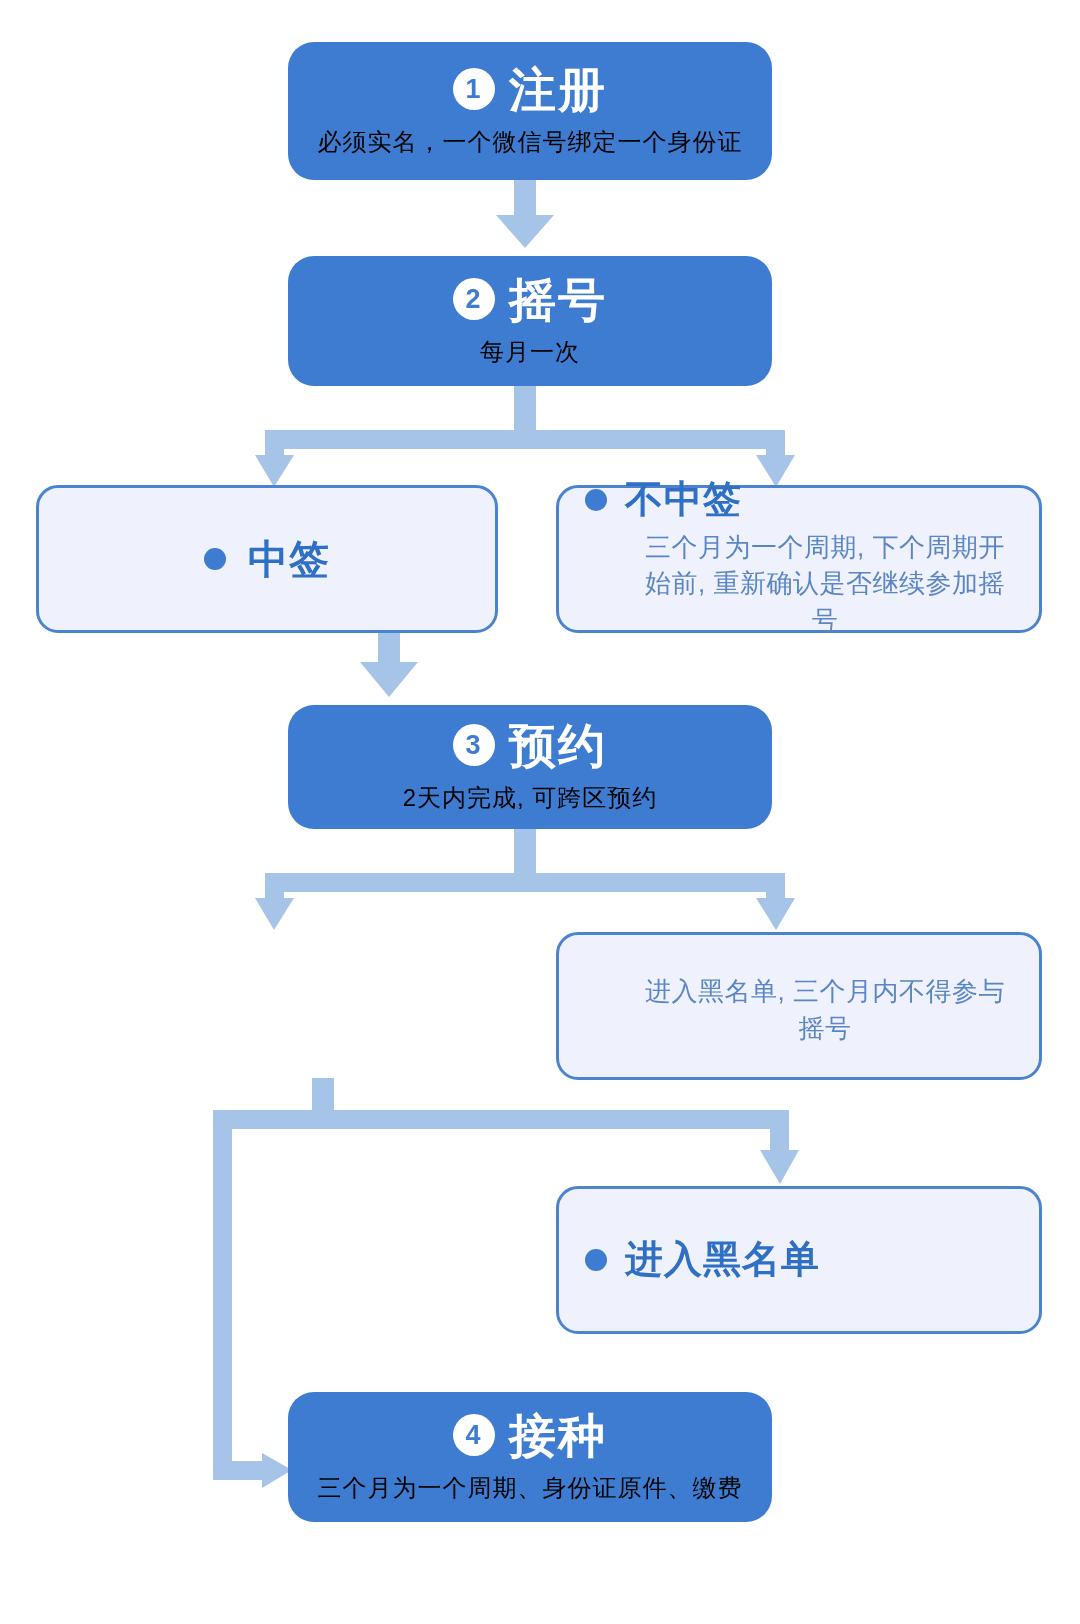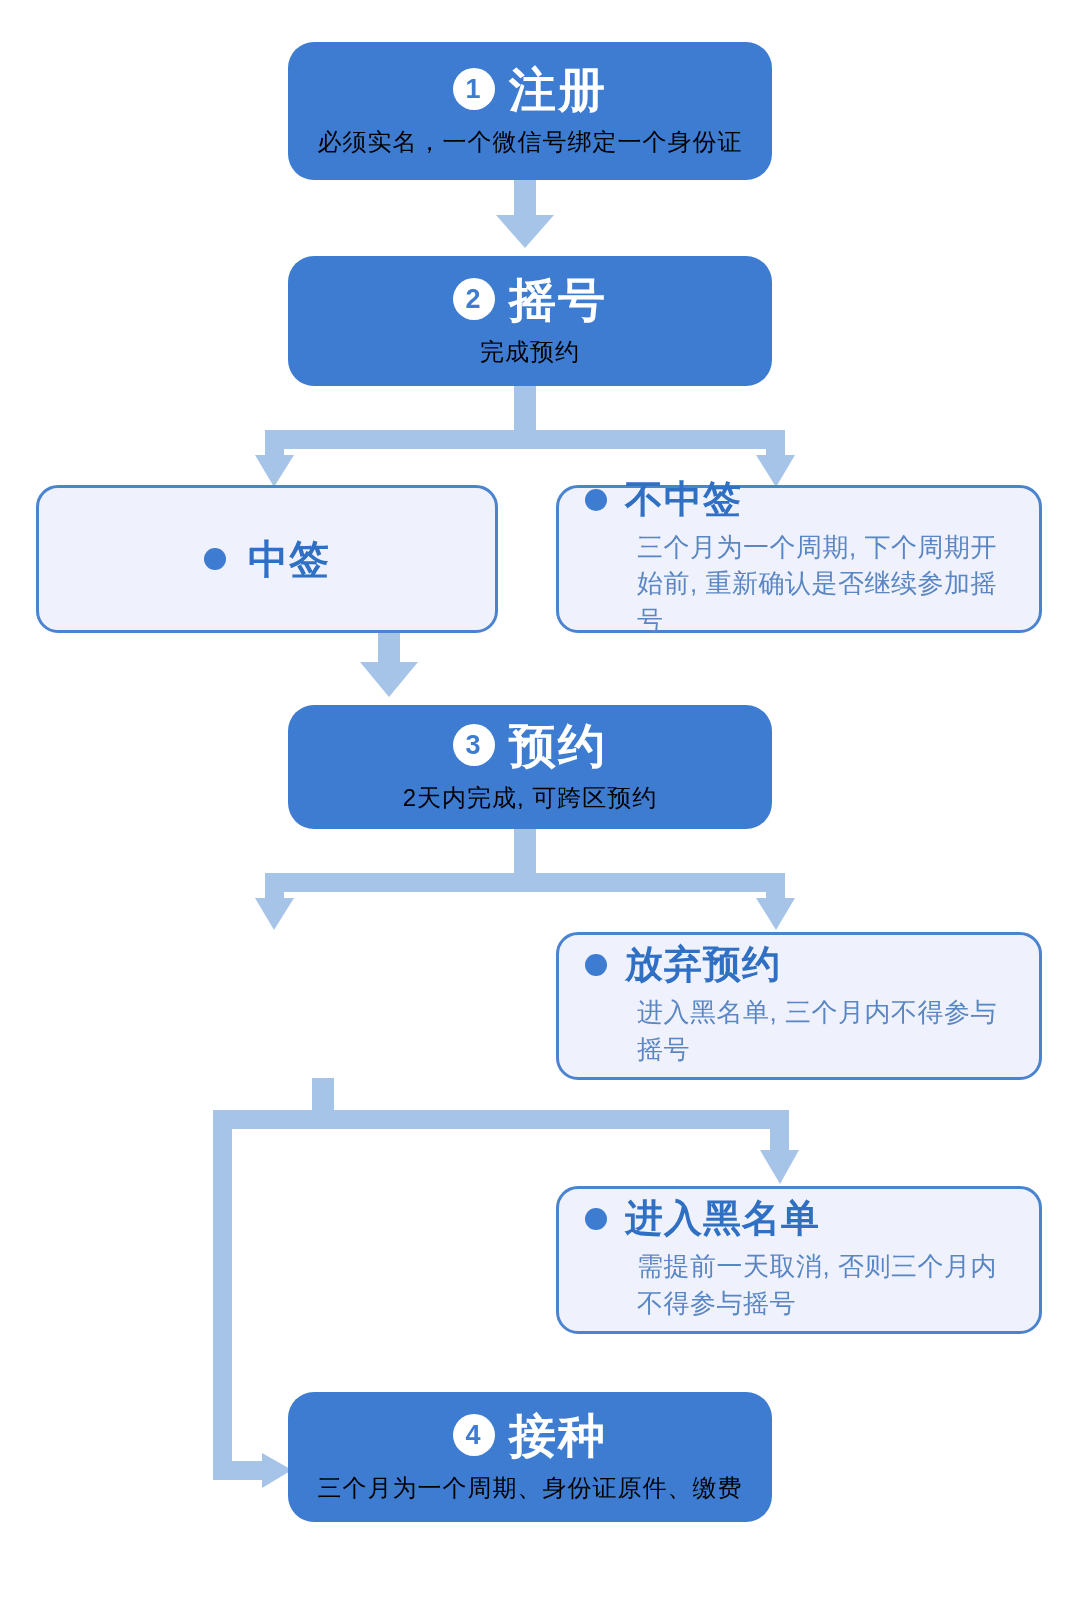--- a/index.html
+++ b/index.html
@@ -36,20 +36,21 @@
     background: #3d7cd1;
     border-radius: 26px;
     display: flex;
     flex-direction: column;
     align-items: center;
     justify-content: center;
   }
   .node.secondary {
     background: #eff2fc;
     border: 3px solid #4a84d0;
+    text-align: center;
   }
 
   
   .step-title {
     display: flex;
     align-items: center;
     justify-content: center;
     gap: 14px;
     color: #ffffff;
     font-size: 47px;
@@ -186,21 +187,21 @@
       <span>注册</span>
     </div>
     <div class="step-sub">必须实名，一个微信号绑定一个身份证</div>
   </div>
 
   <div class="node primary" style="left:288px; top:256px; width:484px; height:130px;">
     <div class="step-title">
       <span class="step-badge">2</span>
       <span>摇号</span>
     </div>
-    <div class="step-sub">完成预约</div>
+    <div class="step-sub">每月一次</div>
   </div>
 
   <div class="node secondary outcome centered" style="left:36px; top:485px; width:462px; height:148px;">
     <div class="outcome-head">
       <span class="bullet"></span>
       <span class="outcome-title">中签</span>
     </div>
   </div>
 
   <div class="node secondary outcome" style="left:556px; top:485px; width:486px; height:148px;">
@@ -214,33 +215,28 @@
   <div class="node primary" style="left:288px; top:705px; width:484px; height:124px;">
     <div class="step-title">
       <span class="step-badge">3</span>
       <span>预约</span>
     </div>
     <div class="step-sub">2天内完成, 可跨区预约</div>
   </div>
 
 
   <div class="node secondary outcome" style="left:556px; top:932px; width:486px; height:148px;">
-    <div class="outcome-head">
-      <span class="bullet"></span>
-      <span class="outcome-title">放弃预约</span>
-    </div>
     <div class="outcome-desc">进入黑名单, 三个月内不得参与摇号</div>
   </div>
 
   <div class="node secondary outcome" style="left:556px; top:1186px; width:486px; height:148px;">
     <div class="outcome-head">
       <span class="bullet"></span>
       <span class="outcome-title">进入黑名单</span>
     </div>
-    <div class="outcome-desc">需提前一天取消, 否则三个月内不得参与摇号</div>
   </div>
 
   <div class="node primary" style="left:288px; top:1392px; width:484px; height:130px;">
     <div class="step-title">
       <span class="step-badge">4</span>
       <span>接种</span>
     </div>
     <div class="step-sub">三个月为一个周期、身份证原件、缴费</div>
   </div>
 

